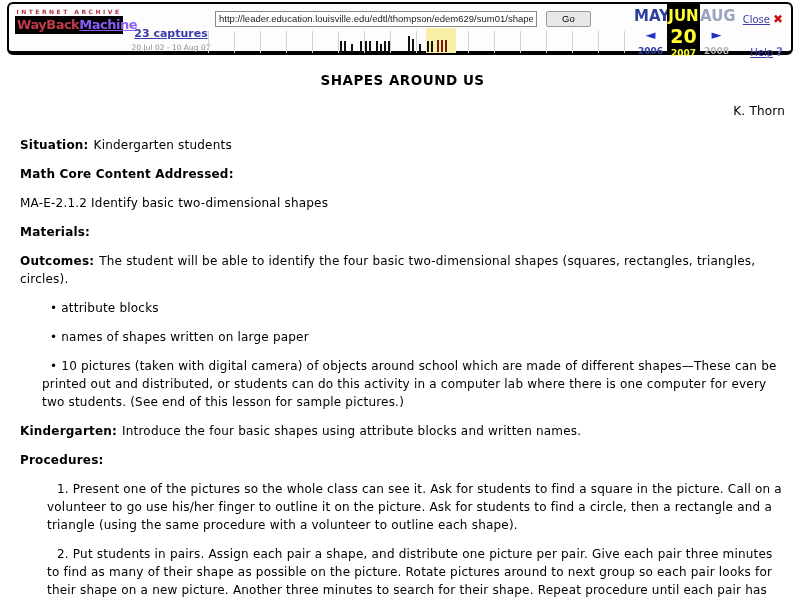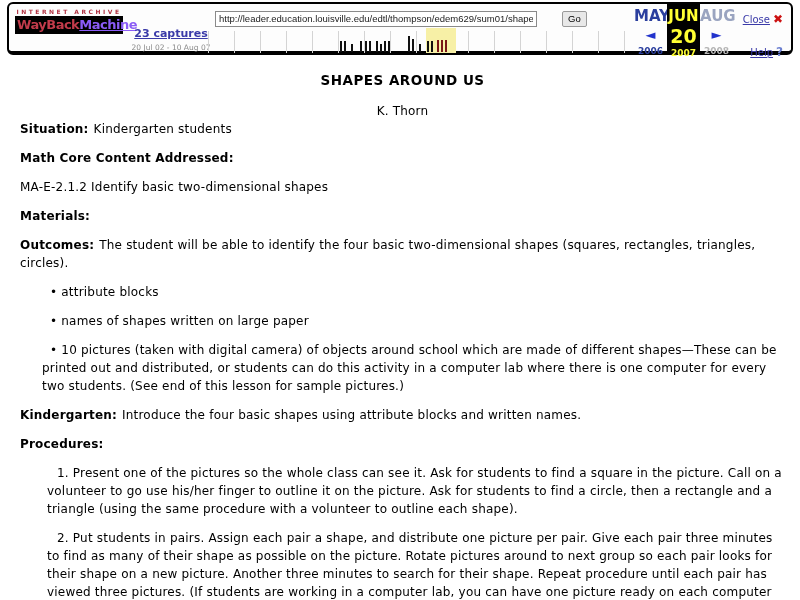--- a/index.html
+++ b/index.html
@@ -29,21 +29,21 @@
   .wb-captures a { font-size: 11px; font-weight: bold; color: #3a3aa8; text-decoration: underline; cursor: pointer; }
   .wb-captures .range { font-size: 7.5px; color: #8a8a8a; margin-top: 2px; white-space: nowrap; }
 
   .wb-urlrow { position: absolute; left: 206px; top: 3px; }
   .wb-urlrow input {
     width: 322px; height: 16px; font-size: 9.5px; font-family: "Liberation Sans", sans-serif;
     border: 1px solid #8a8a8a; padding: 1px 3px; color: #222; background: #fff;
   }
   .wb-urlrow button {
     height: 16px; font-size: 9.5px; font-family: "Liberation Sans", sans-serif;
-    margin-left: 20px; padding: 0 5px; background: #e8e8e8; border: 1px solid #999;
+    margin-left: 4px; padding: 0 15px; background: #e8e8e8; border: 1px solid #999;
     border-radius: 2px; cursor: pointer;
   }
 
   .wb-spark {
     position: absolute; left: 199px; top: 24px; width: 428px; height: 25px;
     overflow: hidden; cursor: pointer;
   }
   .wb-spark .tick { position: absolute; bottom: 0; width: 1px; height: 22px; background: #d4d4d4; }
   .wb-spark .hl { position: absolute; bottom: 0; height: 25px; background: #f7f0a6; }
   .wb-spark .bar { position: absolute; bottom: 1px; width: 2px; }
@@ -66,21 +66,21 @@
   .x-icon { color: #cc1111; font-weight: bold; font-size: 12px; margin-left: 3px; text-decoration: none; }
   .q-icon { color: #6b7fd0; font-weight: bold; font-size: 12px; margin-left: 3px; }
 
   
   .doc {
     position: absolute; left: 0; top: 59px; width: 800px;
     padding: 12px 15px 0 20px;
     font-size: 12px; letter-spacing: 0.2px; line-height: 18px;
   }
   .doc h1 { font-size: 13.5px; text-align: center; letter-spacing: 0.5px; margin-bottom: 13px; }
-  .doc .author { text-align: center; }
+  .doc .author { text-align: right; margin-bottom: 16px; }
   .doc p { margin-bottom: 11px; }
   .lbl { font-weight: bold; margin-right: 5px; }
   .bullet { margin-left: 22px; text-indent: 8px; }
   .bullet::before { content: "\2022\00a0"; }
   .step { margin-left: 27px; text-indent: 10px; }
 </style>
 </head>
 <body>
 
 <div class="wb-toolbar">

